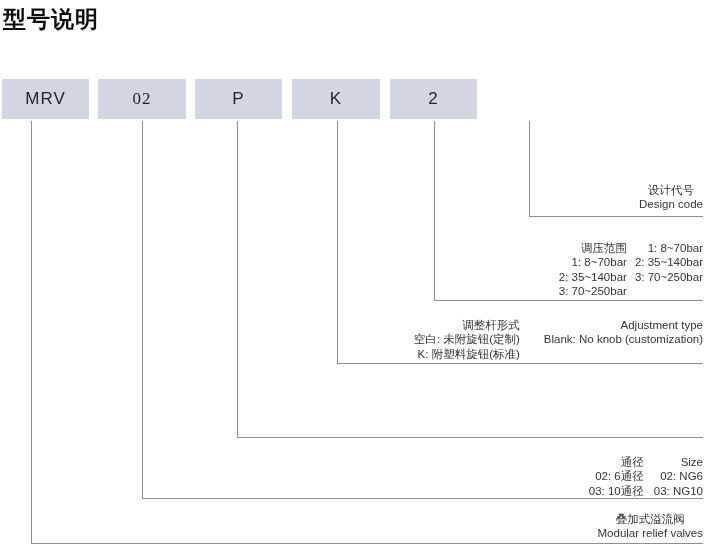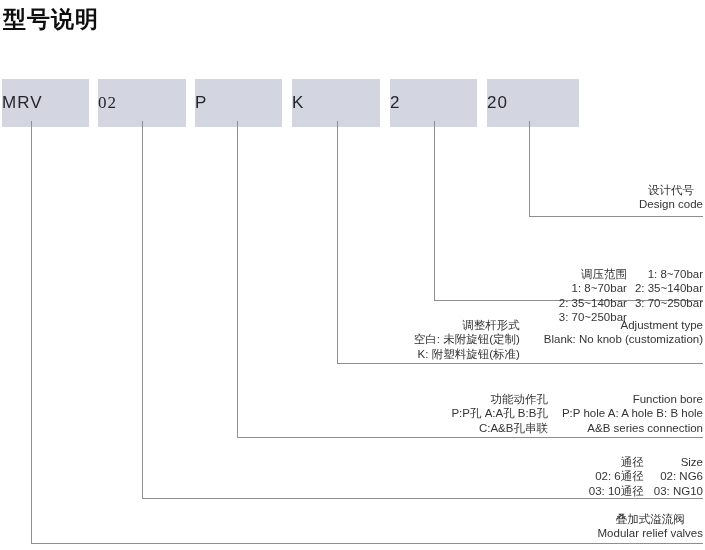--- a/index.html
+++ b/index.html
@@ -21,25 +21,25 @@
     left: 3px;
     top: 4px;
     font-size: 23px;
     font-weight: 900;
     letter-spacing: 1px;
     color: #0e0e0e;
   }
   .code-box {
     position: absolute;
     top: 79px;
-    height: 48px;
+    height: 40px;
     background: #d3d5e0;
     display: flex;
     align-items: center;
-    justify-content: flex-start;
+    justify-content: center;
     font-size: 17px;
     letter-spacing: 1px;
     color: #25252b;
   }
   .vline {
     position: absolute;
     width: 1px;
     background: #8f8f8f;
   }
   .hline {
@@ -81,69 +81,58 @@
     </div>
   <div class="code-box" style="left:195px; width:87px;">
       <span>P</span>
     </div>
   <div class="code-box" style="left:292px; width:88px;">
       <span>K</span>
     </div>
   <div class="code-box" style="left:390px; width:87px;">
       <span>2</span>
     </div>
-  <div class="code-box" style="left:487px; width:92px;">
-      <span>20</span>
-    </div>
 
   <div class="vline" style="left:31px;  top:121px; height:422px;"></div>
   <div class="vline" style="left:142px; top:121px; height:377px;"></div>
   <div class="vline" style="left:237px; top:121px; height:316px;"></div>
   <div class="vline" style="left:337px; top:121px; height:242px;"></div>
   <div class="vline" style="left:434px; top:121px; height:179px;"></div>
   <div class="vline" style="left:529px; top:121px; height:95px;"></div>
 
   <div class="hline" style="left:529px; top:216px; width:174px;"></div>
   <div class="hline" style="left:434px; top:300px; width:269px;"></div>
   <div class="hline" style="left:337px; top:363px; width:366px;"></div>
   <div class="hline" style="left:237px; top:437px; width:466px;"></div>
   <div class="hline" style="left:142px; top:498px; width:561px;"></div>
   <div class="hline" style="left:31px;  top:543px; width:672px;"></div>
 
   <div class="section" style="top:183px;">
     <div>设计代号</div>
     <div>Design code</div>
   </div>
 
-  <div class="section two-col gap8" style="top:241px;margin-top:26px;">
+  <div class="section two-col gap8" style="top:241px;">
     <span>调压范围</span>
     <span>1: 8~70bar</span>
     <span>1: 8~70bar</span>
     <span>2: 35~140bar</span>
     <span>2: 35~140bar</span>
     <span>3: 70~250bar</span>
     <span>3: 70~250bar</span>
   </div>
 
   <div class="section two-col gap12" style="top:318px;">
     <span>调整杆形式</span>
     <span>Adjustment type</span>
     <span>空白: 未附旋钮(定制)</span>
     <span>Blank: No knob (customization)</span>
     <span>K: 附塑料旋钮(标准)</span>
   </div>
 
-  <div class="section two-col gap14" style="top:392px;">
-    <span>功能动作孔</span>
-    <span>Function bore</span>
-    <span>P:P孔  A:A孔  B:B孔</span>
-    <span>P:P hole   A: A hole   B: B hole</span>
-    <span>C:A&amp;B孔串联</span>
-    <span>A&amp;B series connection</span>
-  </div>
 
   <div class="section two-col gap10" style="top:455px;margin-left:15px;">
     <span>通径</span>
     <span>Size</span>
     <span>02: 6通径</span>
     <span>02: NG6</span>
     <span>03: 10通径</span>
     <span>03: NG10</span>
   </div>
 

